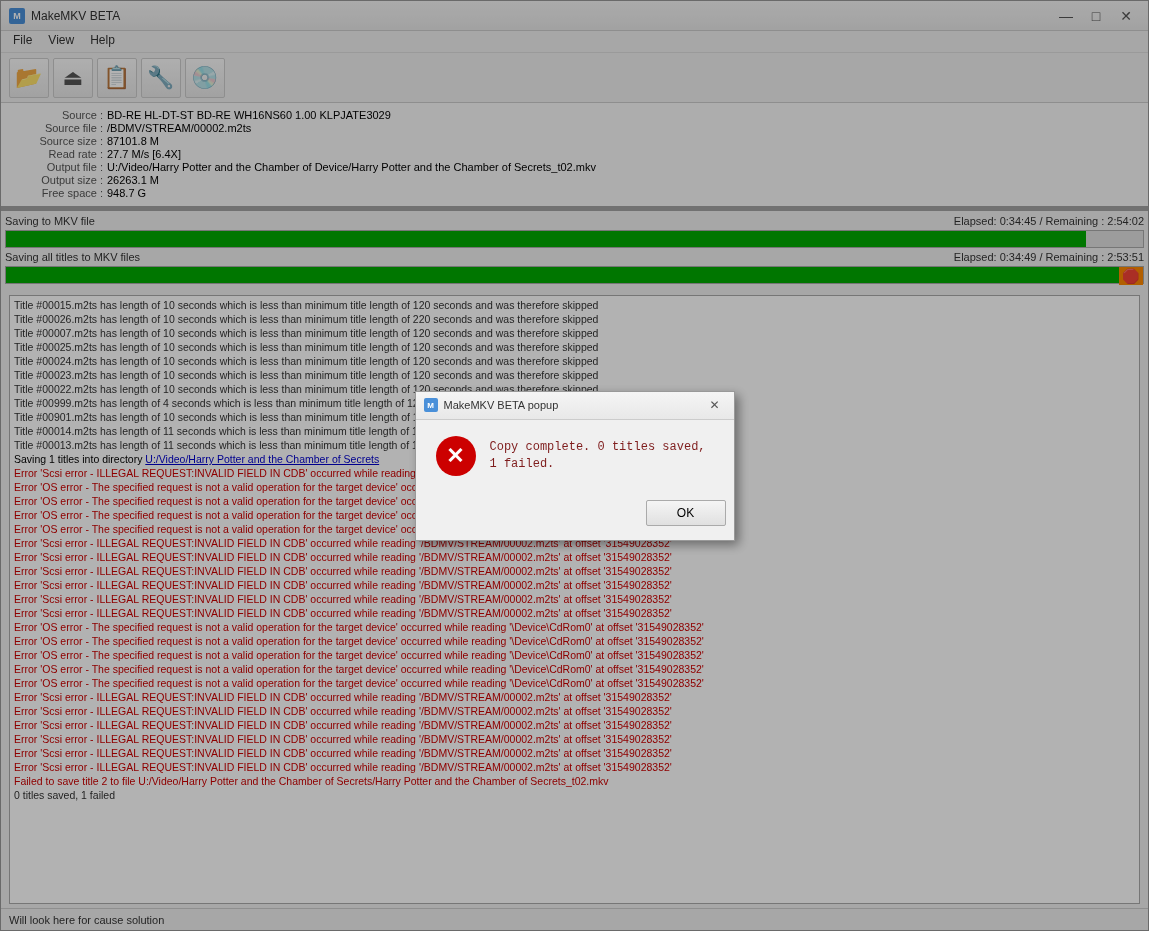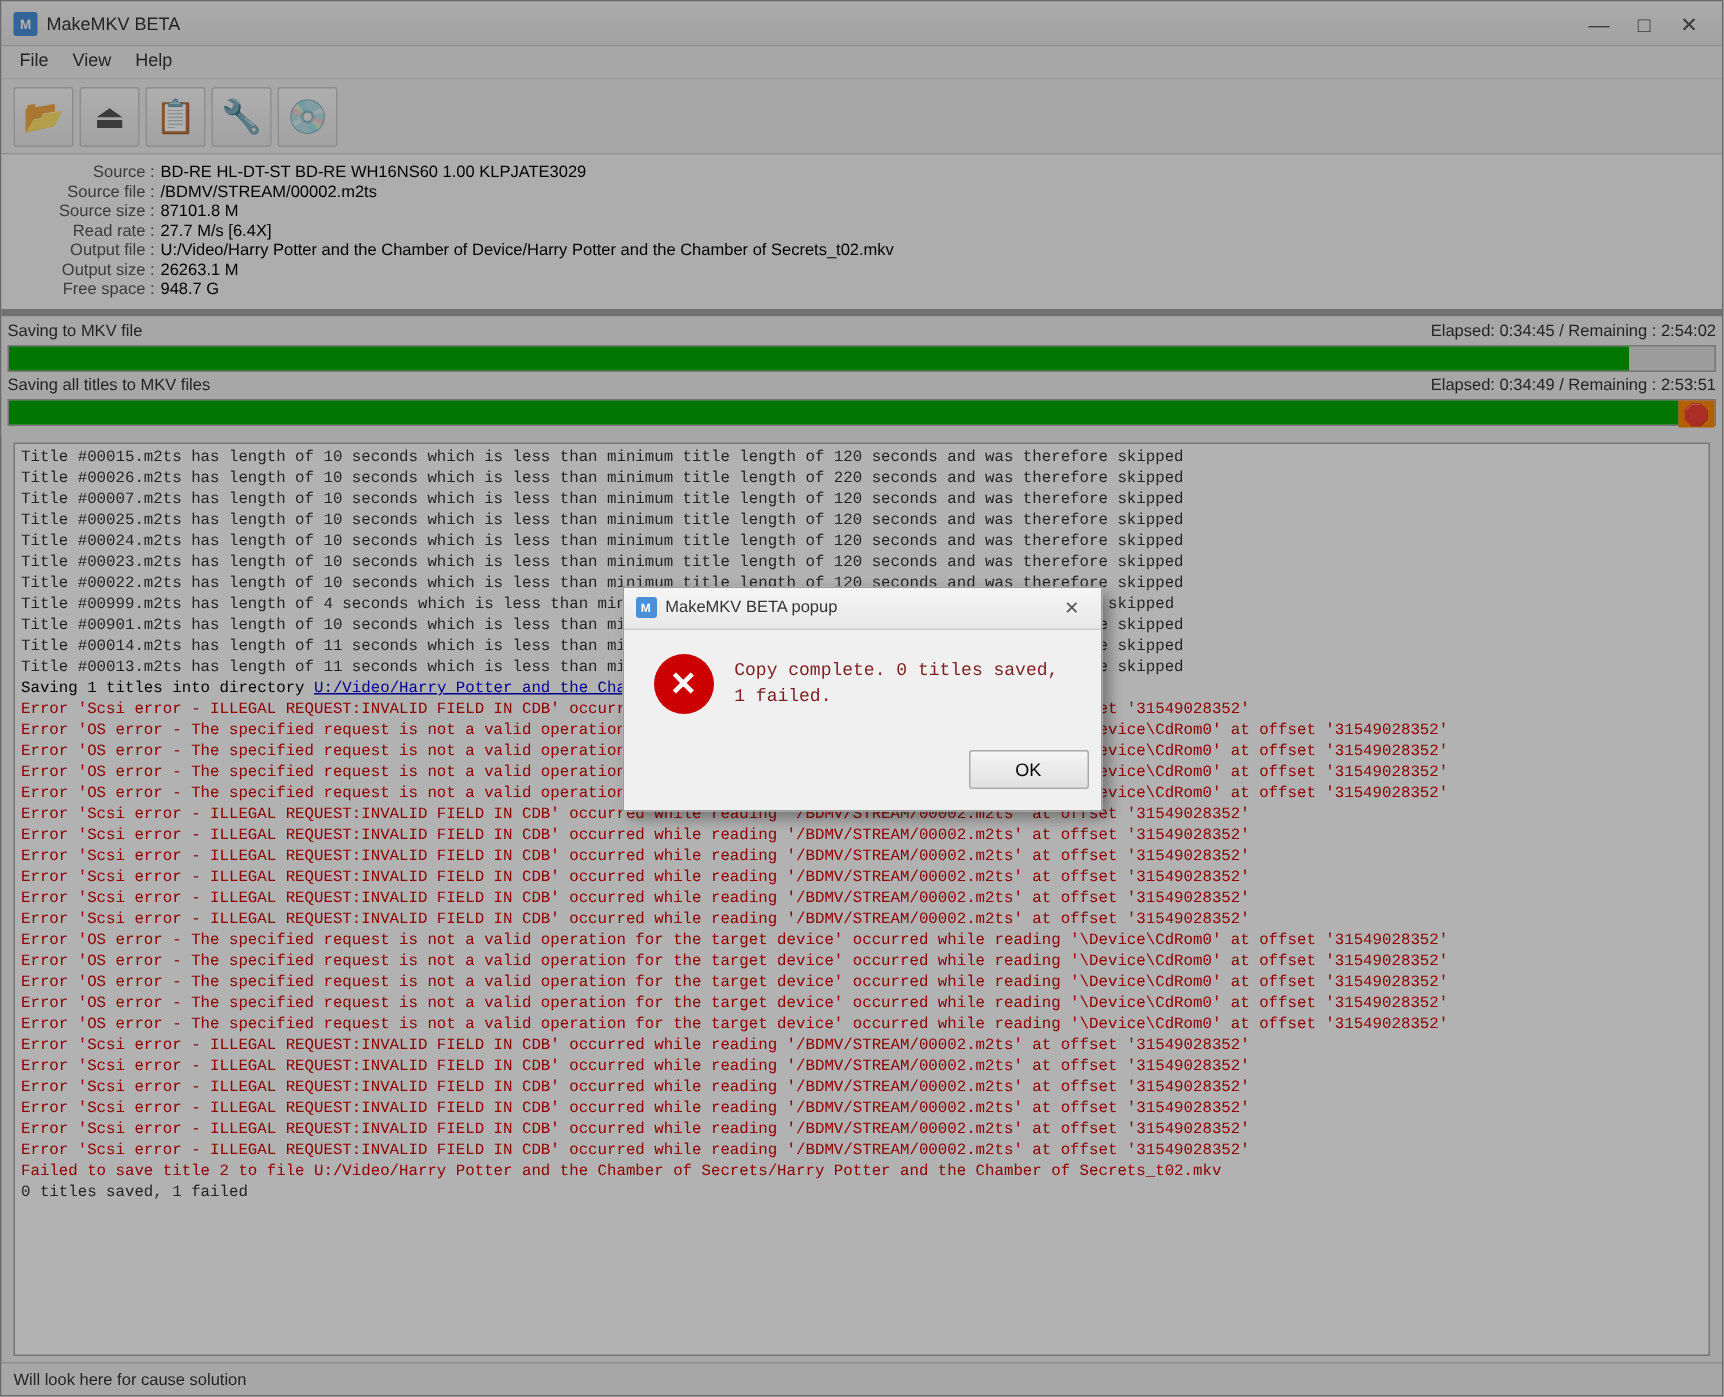--- a/index.html
+++ b/index.html
@@ -172,21 +172,21 @@
       font-size: 14px;
     }
     .log-area {
       flex: 1;
       background: white;
       border: 1px solid #aaa;
       margin: 4px 8px;
       overflow-y: auto;
       padding: 2px 4px;
       font-size: 10.5px;
-      font-family: Liberation Mono, monospace;
+      font-family: Liberation Sans, sans-serif;
     }
     .log-line {
       line-height: 14px;
       white-space: nowrap;
     }
     .status-bar {
       height: 22px;
       background: #f0f0f0;
       border-top: 1px solid #ccc;
       display: flex;

